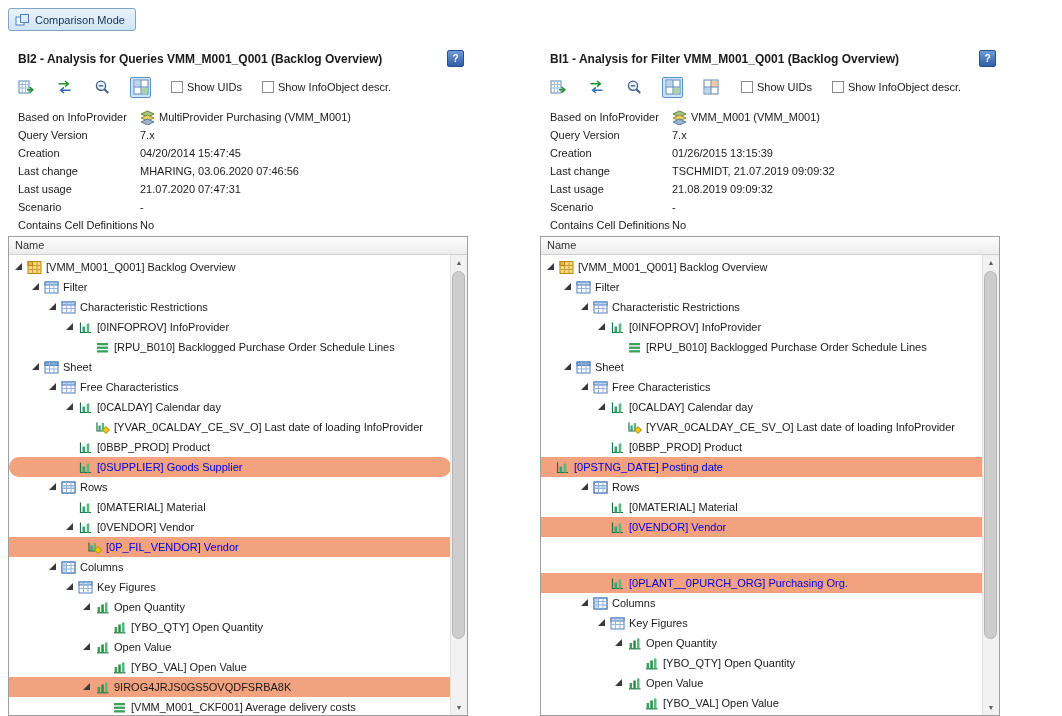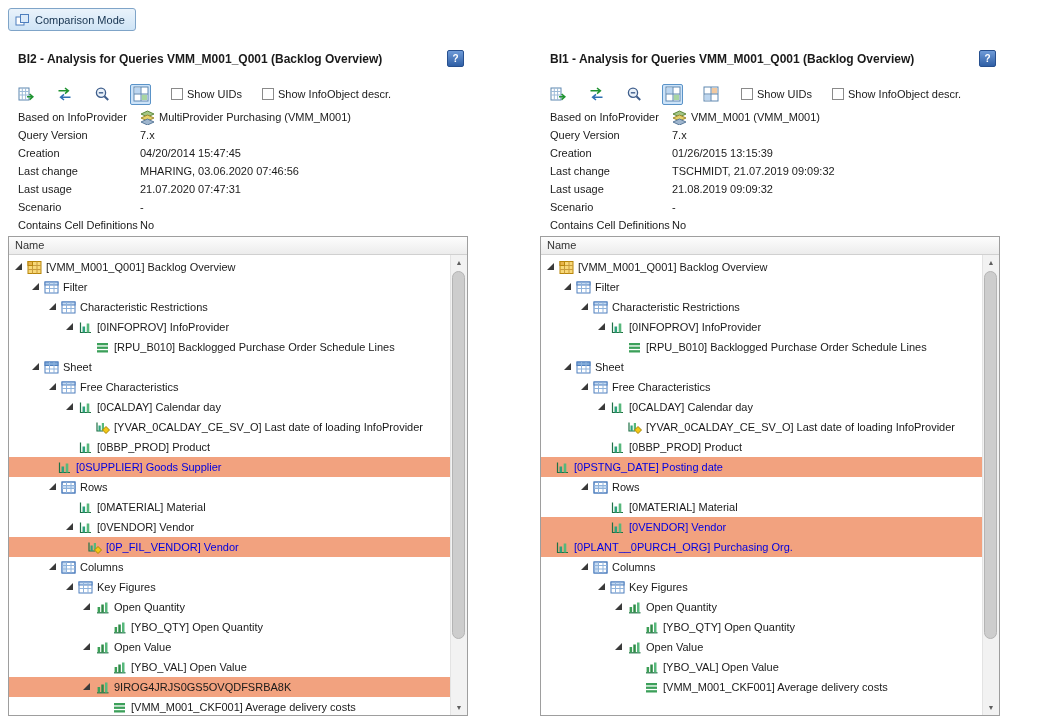--- a/index.html
+++ b/index.html
@@ -15,21 +15,21 @@
   }
   .cmp-icon{display:inline-flex;width:15px;height:14px;}
   
   .panel{position:absolute;top:44px;width:460px;height:672px;font-size:11px;}
   .panel-title{position:absolute;top:8px;left:10px;font-size:12px;font-weight:bold;color:#1A1A1A;white-space:nowrap;}
   .help{
     position:absolute;top:6px;right:4px;width:15px;height:15px;border-radius:2px;
     background:linear-gradient(#6F9BD8,#2F5FA5);border:1px solid #27508F;
     color:#FFF;font-weight:bold;font-size:10px;text-align:center;line-height:15px;cursor:default;
   }
-  .toolbar{position:absolute;top:38px;left:8px;height:24px;display:flex;align-items:center;gap:17px;}
+  .toolbar{position:absolute;top:31px;left:8px;height:24px;display:flex;align-items:center;gap:17px;}
   .tool{width:21px;height:21px;display:flex;align-items:center;justify-content:center;box-sizing:border-box;}
   .tool.selected{background:var(--selbg,#CDE3F8);border:1px solid #5A93C8;border-radius:2px;}
   .cbwrap{display:flex;align-items:center;gap:4px;margin-left:3px;cursor:default;}
   .cb{width:12px;height:12px;background:#FFF;border:1px solid #8A8A8A;box-sizing:border-box;flex:none;}
   .cblabel{color:#1A1A1A;white-space:nowrap;}
   
   .props{position:absolute;top:64px;left:10px;right:8px;}
   .prow{display:flex;height:18px;align-items:center;}
   .plabel{width:122px;flex:none;color:#1A1A1A;}
   .pvalue{display:flex;align-items:center;gap:4px;color:#1A1A1A;white-space:nowrap;}
@@ -272,21 +272,21 @@
           <span class="expander"></span>
           <span class="nicon">
             <svg xmlns="http://www.w3.org/2000/svg" width="15" height="15" viewBox="0 0 15 15">
               <path d="M2.5 2.5V12.5H13" stroke="#1E7145" fill="none" stroke-width="1.2"></path>
               <rect x="4.5" y="6.5" width="2.6" height="6" fill="#2FA37C"></rect>
               <rect x="8.7" y="3.5" width="2.6" height="9" fill="#57B87B"></rect>
             </svg>
           </span>
           <span class="lbl">[0BBP_PROD] Product</span>
         </div>
-        <div class="trow hl blue" style="padding-left: 34px;">
+        <div class="trow hl blue" style="padding-left: 55px; border-radius: 10px;">
           <span class="expander"></span>
           <span class="nicon">
             <svg xmlns="http://www.w3.org/2000/svg" width="15" height="15" viewBox="0 0 15 15">
               <path d="M2.5 2.5V12.5H13" stroke="#1E7145" fill="none" stroke-width="1.2"></path>
               <rect x="4.5" y="6.5" width="2.6" height="6" fill="#2FA37C"></rect>
               <rect x="8.7" y="3.5" width="2.6" height="9" fill="#57B87B"></rect>
             </svg>
           </span>
           <span class="lbl">[0SUPPLIER] Goods Supplier</span>
         </div>
@@ -433,21 +433,21 @@
       </div>
     <div class="sb">
       <div class="sb-up">▲</div>
       <div class="sb-thumb"></div>
       <div class="sb-down">▼</div>
     </div>
   </div>
 </div>
 
 <div class="panel" style="left:540px">
-  <div class="panel-title">BI1 - Analysis for Queries VMM_M001_Q001 (Backlog Overview)</div>
+  <div class="panel-title">BI1 - Analysis for Filter VMM_M001_Q001 (Backlog Overview)</div>
   <div class="help">?</div>
   <div class="toolbar">
       <span class="tool">
         <svg xmlns="http://www.w3.org/2000/svg" width="18" height="16" viewBox="0 0 18 16">
           <rect x="1" y="2" width="10" height="12" fill="#FFF" stroke="#5E87B0"></rect>
           <path d="M1 5.5H11M1 9H11M4.3 2V14M7.6 2V14" stroke="#9DBBD8"></path>
           <path d="M9 10.8h5.2M11.6 8l3.2 2.8-3.2 2.8" stroke="#1F9331" stroke-width="1.6" fill="none"></path>
         </svg>
       </span>
       <span class="tool">
@@ -693,21 +693,21 @@
           <span class="expander"></span>
           <span class="nicon">
             <svg xmlns="http://www.w3.org/2000/svg" width="15" height="15" viewBox="0 0 15 15">
               <path d="M2.5 2.5V12.5H13" stroke="#1E7145" fill="none" stroke-width="1.2"></path>
               <rect x="4.5" y="6.5" width="2.6" height="6" fill="#2FA37C"></rect>
               <rect x="8.7" y="3.5" width="2.6" height="9" fill="#57B87B"></rect>
             </svg>
           </span>
           <span class="lbl">[0VENDOR] Vendor</span>
         </div>
-        <div class="trow hl blue" style="">
+        <div class="trow hl blue" style="padding-left: 55px; margin-top: 36px;">
           <span class="expander"></span>
           <span class="nicon">
             <svg xmlns="http://www.w3.org/2000/svg" width="15" height="15" viewBox="0 0 15 15">
               <path d="M2.5 2.5V12.5H13" stroke="#1E7145" fill="none" stroke-width="1.2"></path>
               <rect x="4.5" y="6.5" width="2.6" height="6" fill="#2FA37C"></rect>
               <rect x="8.7" y="3.5" width="2.6" height="9" fill="#57B87B"></rect>
             </svg>
           </span>
           <span class="lbl">[0PLANT__0PURCH_ORG] Purchasing Org.</span>
         </div>

